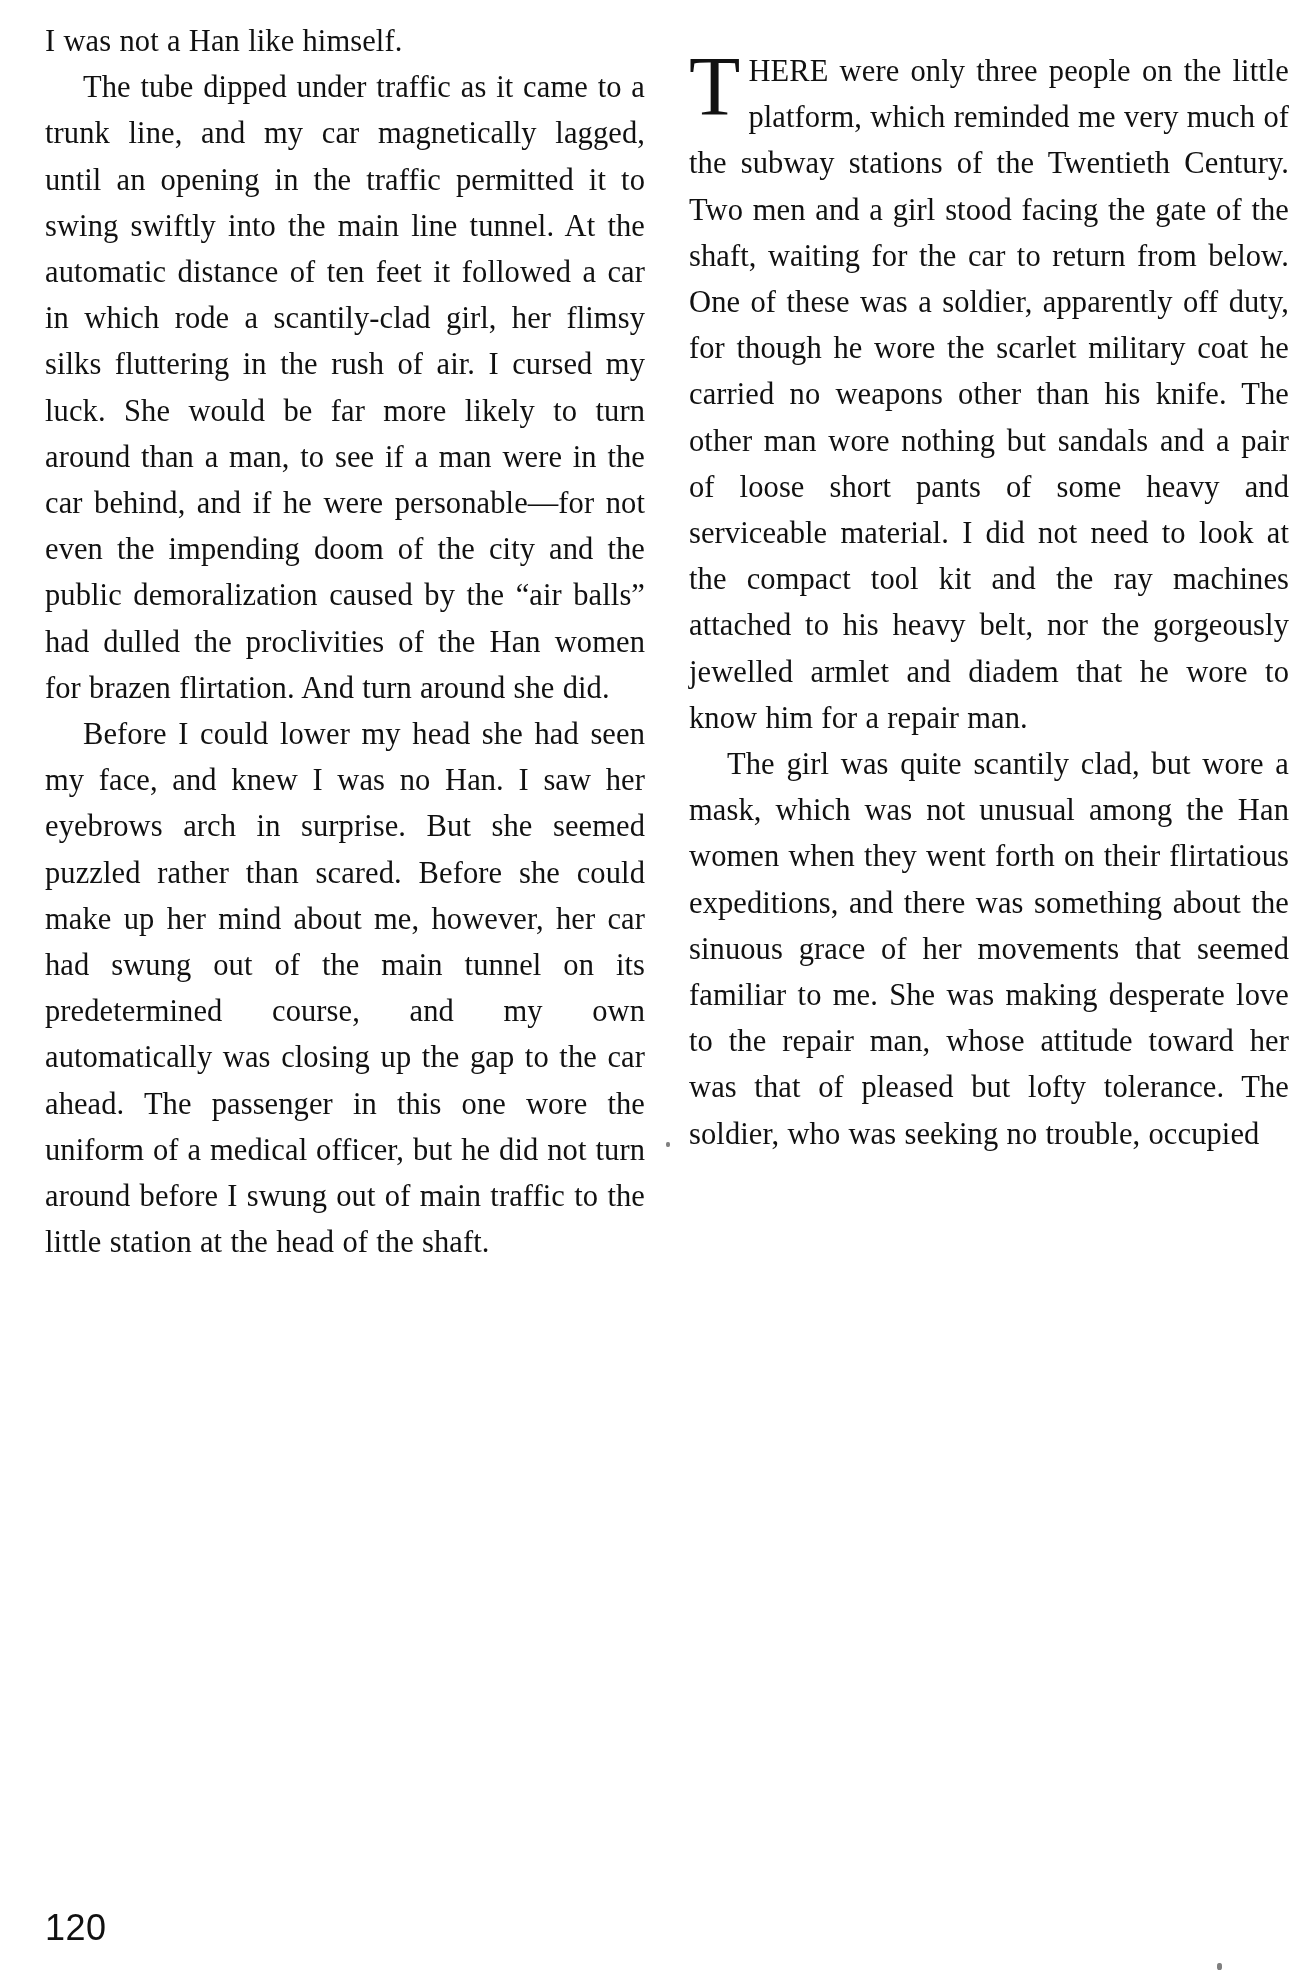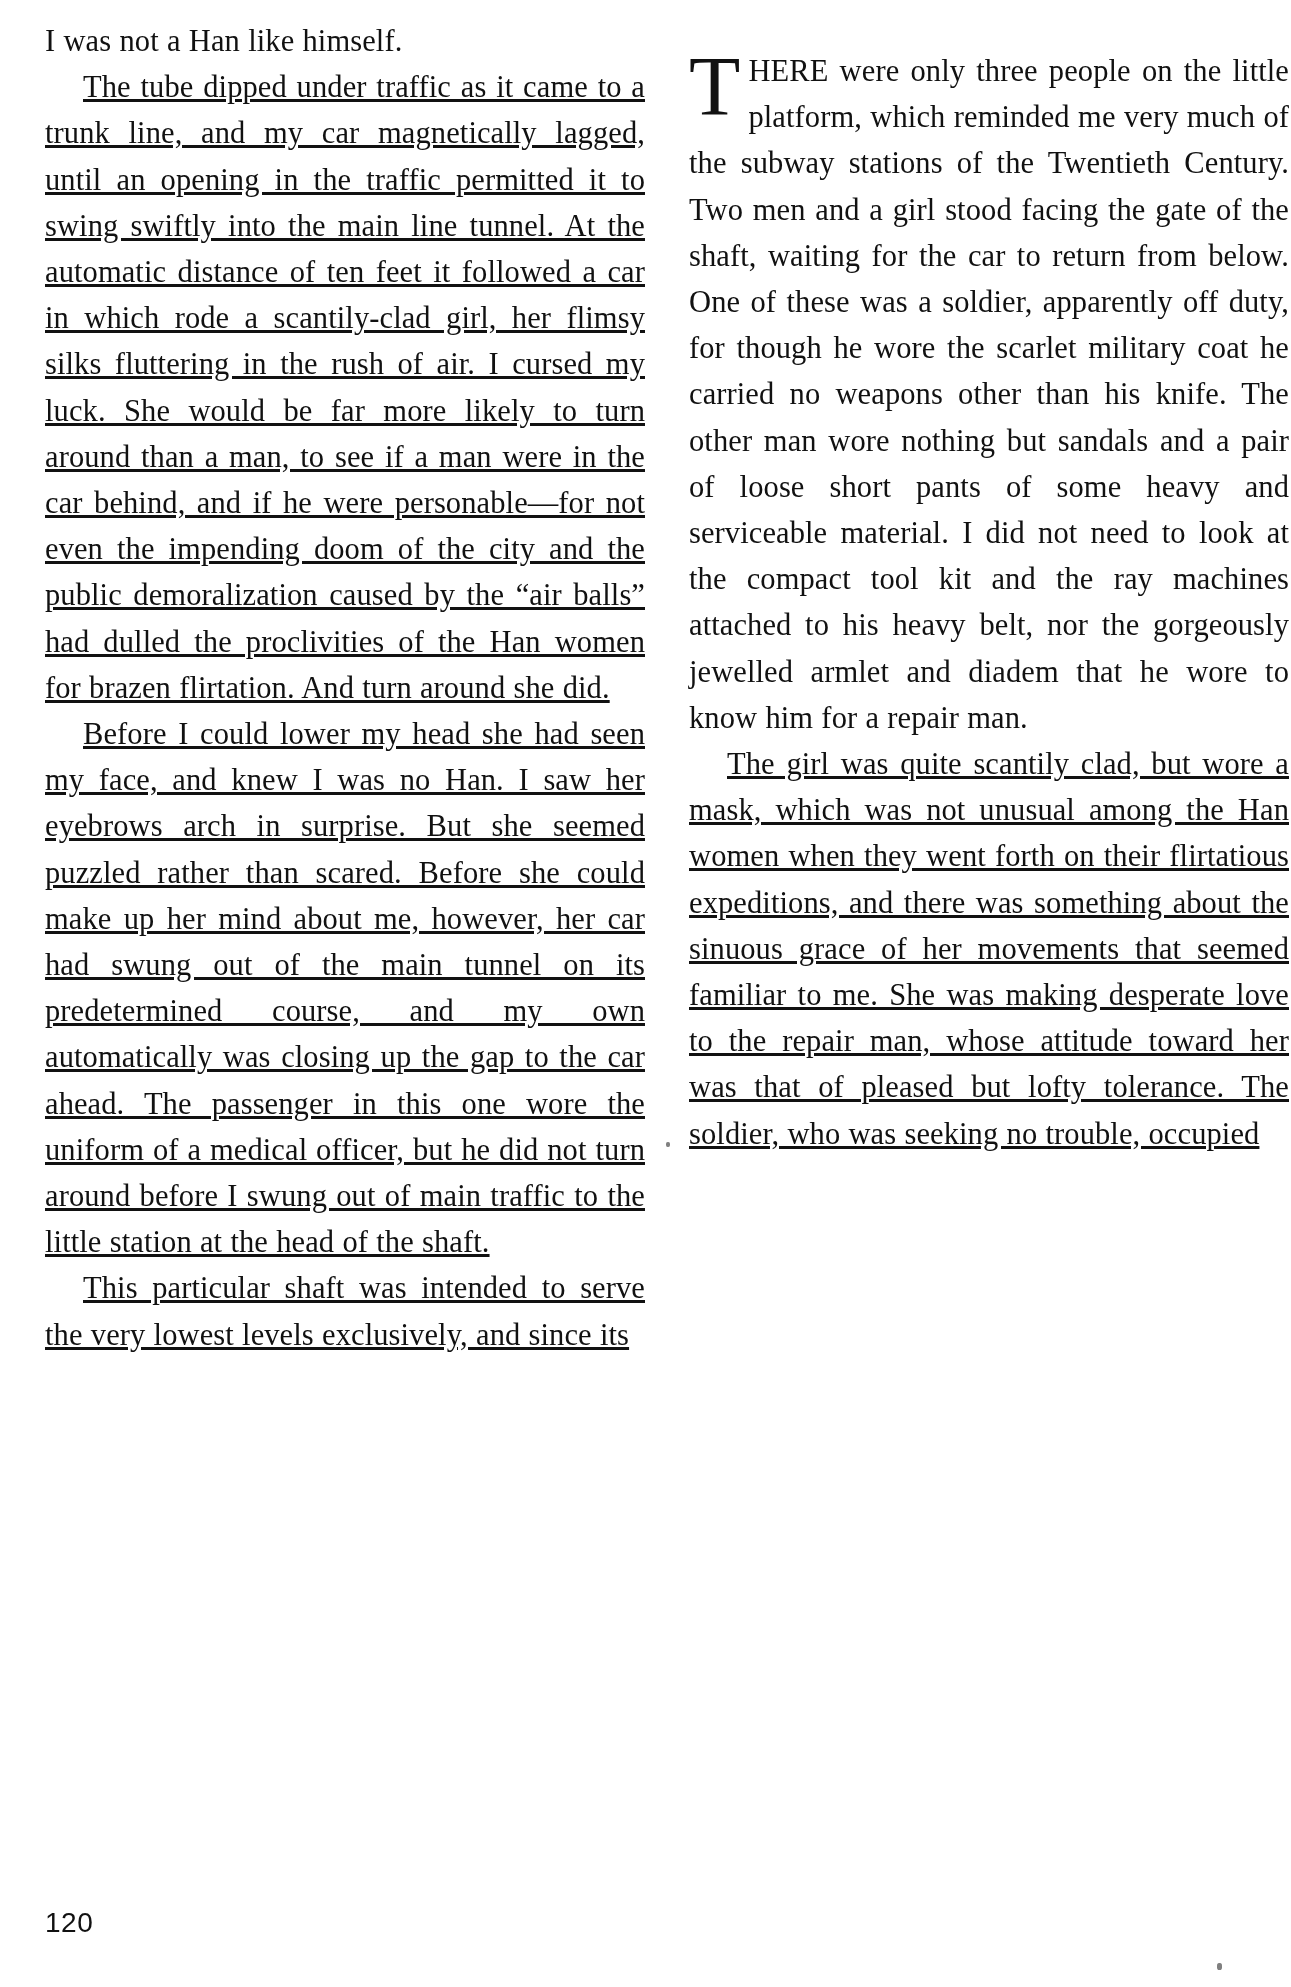--- a/index.html
+++ b/index.html
@@ -40,21 +40,20 @@
     font-size: 30.5px;
     line-height: 46.2px;
     text-align: justify;
     text-justify: inter-word;
     letter-spacing: 0.1px;
     word-spacing: 0.5px;
     hyphens: manual;
   }
   p.indent {
     text-indent: 38px;
-    text-decoration: underline;
   }
   p.noindent {
     text-indent: 0;
   }
   p.gap-before {
     margin-top: 30px;
   }
   
   .dropcap-para {
     position: relative;
@@ -78,21 +77,21 @@
     right: 30px;
     bottom: 30px;
     height: 50px;
     display: flex;
     flex-direction: row;
     align-items: baseline;
     justify-content: space-between;
   }
   .page-number {
     font-family: "Liberation Sans", sans-serif;
-    font-size: 28px;
+    font-size: 36px;
     font-weight: 400;
     letter-spacing: 0.5px;
     color: #111;
   }
   .magazine-title {
     font-family: "Liberation Sans", sans-serif;
     font-size: 34px;
     letter-spacing: 2.2px;
     color: #111;
   }
@@ -109,21 +108,20 @@
 <body>
 
 <div class="page">
 
   <div class="columns">
 
     <div class="column">
       <p class="noindent">I was not a Han like himself.</p>
       <p class="indent">The tube dipped under traffic as it came to a trunk line, and my car magnetically lagged, until an opening in the traffic permitted it to swing swiftly into the main line tunnel. At the automatic distance of ten feet it followed a car in which rode a scantily-clad girl, her flimsy silks fluttering in the rush of air. I cursed my luck. She would be far more likely to turn around than a man, to see if a man were in the car behind, and if he were personable—for not even the impending doom of the city and the public demoralization caused by the “air balls” had dulled the proclivities of the Han women for brazen flirtation. And turn around she did.</p>
       <p class="indent">Before I could lower my head she had seen my face, and knew I was no Han. I saw her eyebrows arch in surprise. But she seemed puzzled rather than scared. Before she could make up her mind about me, however, her car had swung out of the main tunnel on its predetermined course, and my own automatically was closing up the gap to the car ahead. The passenger in this one wore the uniform of a medical officer, but he did not turn around before I swung out of main traffic to the little station at the head of the shaft.</p>
-      <p class="indent">This particular shaft was intended to serve the very lowest levels exclusively, and since its</p>
     </div>
 
     <div class="column">
 
       <p class="dropcap-para gap-before">
         <span class="dropcap">T</span><span>HERE</span><span> were only three people on the little platform, which reminded me very much of the subway stations of the Twentieth Century. Two men and a girl stood facing the gate of the shaft, waiting for the car to return from below. One of these was a soldier, apparently off duty, for though he wore the scarlet military coat he carried no weapons other than his knife. The other man wore nothing but sandals and a pair of loose short pants of some heavy and serviceable material. I did not need to look at the compact tool kit and the ray machines attached to his heavy belt, nor the gorgeously jewelled armlet and diadem that he wore to know him for a repair man.</span>
       </p>
 
       <p class="indent">The girl was quite scantily clad, but wore a mask, which was not unusual among the Han women when they went forth on their flirtatious expeditions, and there was something about the sinuous grace of her movements that seemed familiar to me. She was making desperate love to the repair man, whose attitude toward her was that of pleased but lofty tolerance. The soldier, who was seeking no trouble, occupied</p>
     </div>

